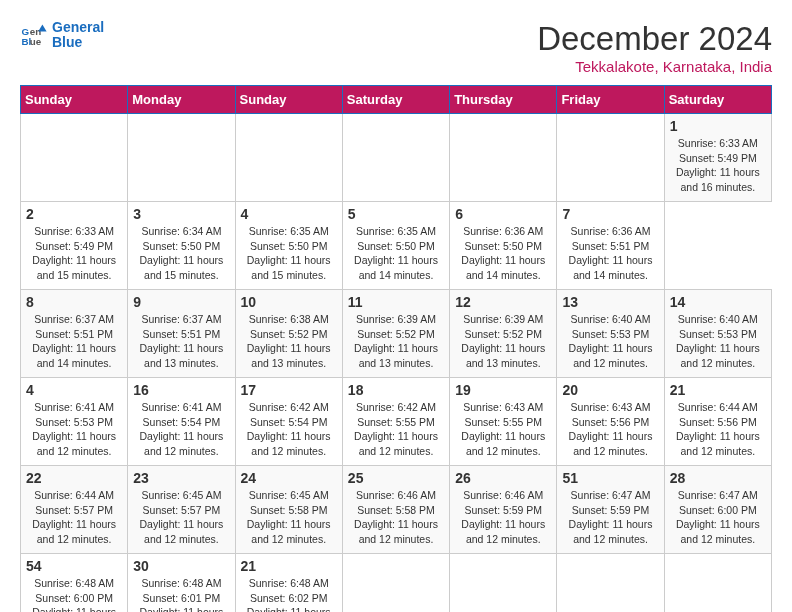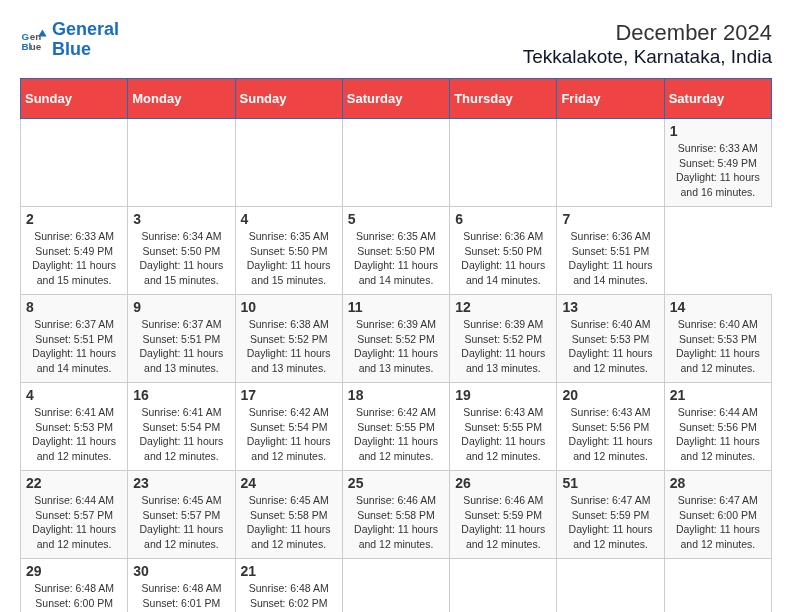--- a/index.html
+++ b/index.html
@@ -14,54 +14,54 @@
       display: flex;
       justify-content: space-between;
       align-items: flex-start;
       margin-bottom: 10px;
     }
     .logo {
       display: flex;
       align-items: center;
     }
     .logo-text {
-      font-size: 18px;
+      font-size: 14px;
       font-weight: bold;
       color: #333;
       line-height: 1.1;
     }
     .logo-text span {
       color: #1a6dbf;
     }
     .logo-icon {
       width: 28px;
       height: 28px;
       margin-right: 4px;
     }
     .title-area {
       text-align: right;
     }
     .month-title {
-      font-size: 22px;
+      font-size: 33px;
       font-weight: normal;
       color: #333;
     }
     .location {
-      font-size: 19px;
-      color: #0f172a;
+      font-size: 15px;
+      color: #be185d;
     }
     table {
       width: 100%;
       border-collapse: collapse;
       font-size: 11px;
     }
     thead th {
-      background-color: #ef4444;
+      background-color: #be185d;
       color: #fff;
-      padding: 12px 4px;
+      padding: 6px 4px;
       text-align: left;
       font-size: 13px;
       font-weight: bold;
       border: 1px solid #1a6dbf;
     }
     tbody td {
       border: 1px solid #ccc;
       vertical-align: top;
       padding: 4px 5px;
       height: 88px;
@@ -359,21 +359,21 @@
         <span class="day-num">28</span>
         <div class="day-info">
           Sunrise: 6:47 AM<br>
           Sunset: 6:00 PM<br>
           Daylight: 11 hours and 12 minutes.
         </div>
       </td>
       </tr>
       <tr>
         <td>
-        <span class="day-num">29</span>
+        <span class="day-num">54</span>
         <div class="day-info">
           Sunrise: 6:48 AM<br>
           Sunset: 6:00 PM<br>
           Daylight: 11 hours and 12 minutes.
         </div>
       </td>
         <td>
         <span class="day-num">30</span>
         <div class="day-info">
           Sunrise: 6:48 AM<br>

